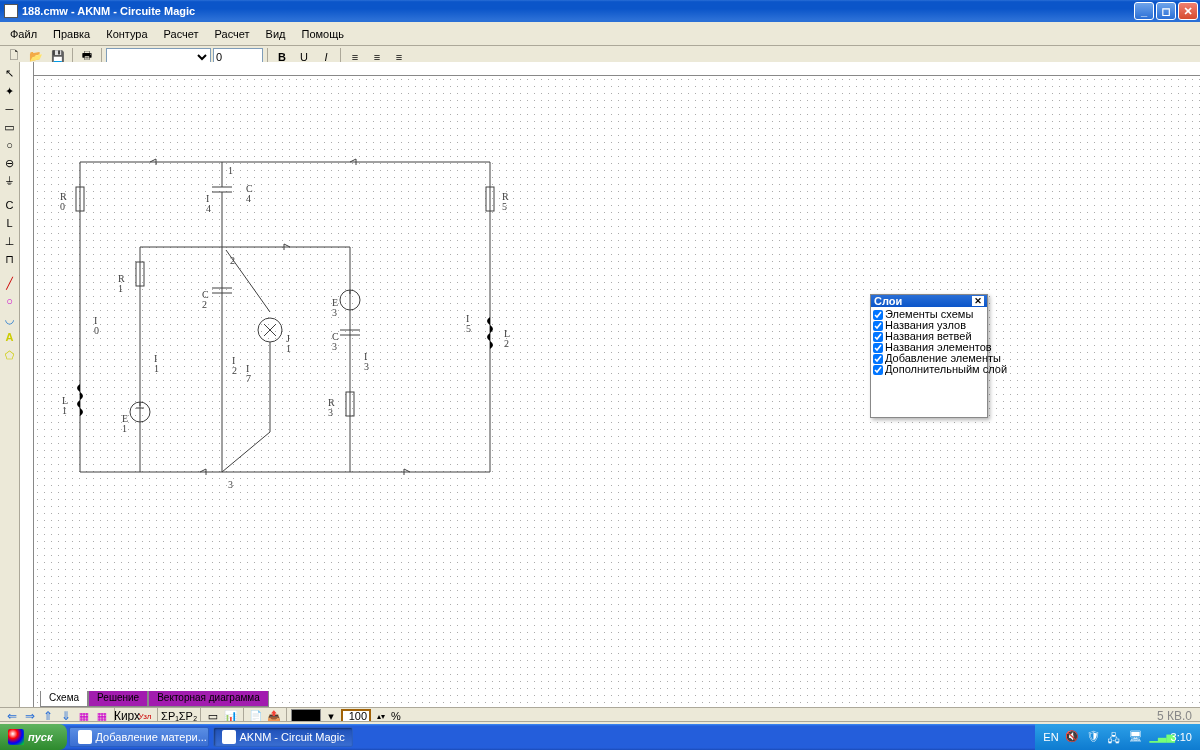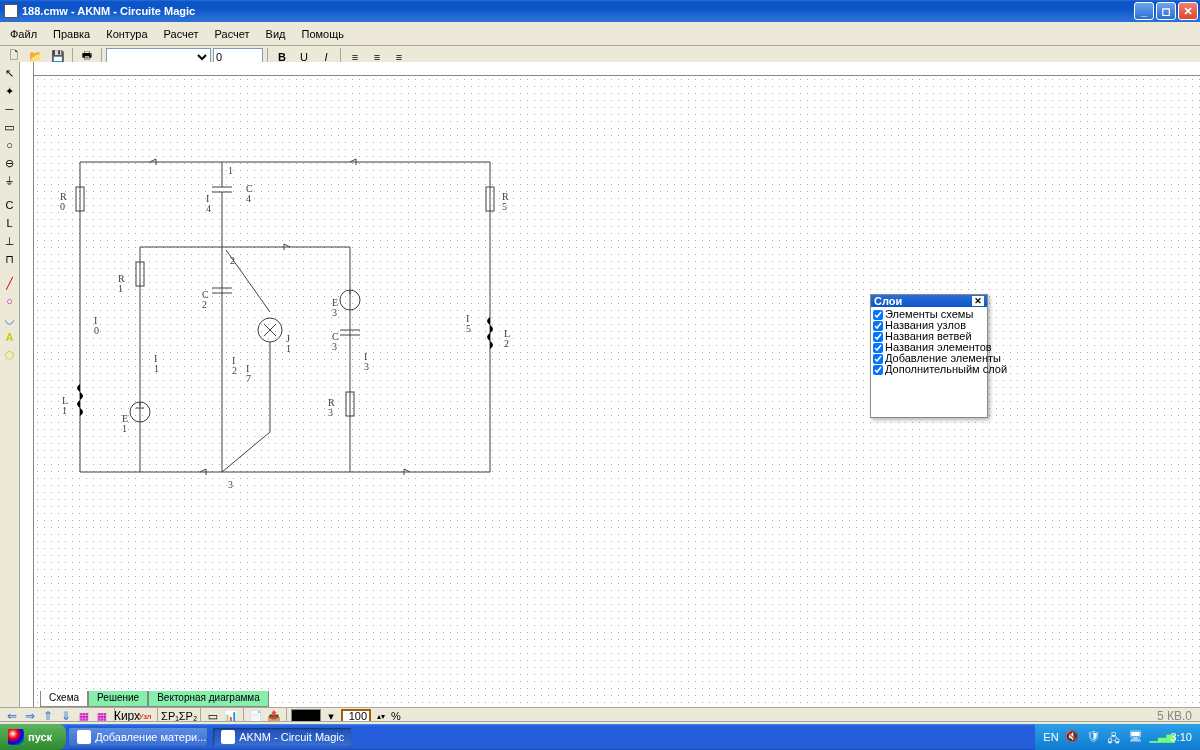--- a/index.html
+++ b/index.html
@@ -43,35 +43,35 @@
 .layers-panel { position: absolute; left: 850px; top: 232px; width: 118px; background: #fff; border: 1px solid #888; box-shadow: 2px 2px 4px rgba(0,0,0,0.3); z-index: 5; }
 .layers-panel .hdr { background: linear-gradient(to bottom,#2a6fd6,#0b55c9); color: white; padding: 2px 3px; font-weight:bold; display:flex; justify-content:space-between; align-items:center; height:12px; font-size:10px; }
 .layers-panel .hdr .x { width: 12px; height: 10px; background:#fff; color:#000; display:flex; align-items:center; justify-content:center; font-size:9px; cursor:default; }
 .layers-panel .body { padding: 2px; font-size: 9px; }
 .layers-panel .row { display:flex; align-items:center; gap: 2px; white-space:nowrap; line-height: 11px; }
 .layers-panel input[type=checkbox] { width:10px; height:10px; margin:0; }
 .layers-panel .spacer { height: 40px; }
 
 
 .bottom-tabs { position:absolute; left:20px; bottom: 0px; height: 16px; display: flex; background:#ece9d8; }
-.bottom-tabs .tab { border: 1px solid #888; border-top:none; padding: 1px 8px; background: #86efac; font-size: 10px; }
+.bottom-tabs .tab { border: 1px solid #888; border-top:none; padding: 1px 8px; background: #a21caf; font-size: 10px; }
 .bottom-tabs .tab.active { background: #fff; text-align: center; }
 
 
 .lower-toolbar { position:absolute; left:0; right:0; bottom: 26px; height: 17px; background:#ece9d8; border-top: 1px solid #aca899; display:flex; align-items:center; padding: 0 4px; gap: 2px; }
 .lower-toolbar .tool-btn { width:16px; height:16px; }
 .color-box { width: 30px; height: 14px; border: 1px solid #888; background: #000; }
 .zoom-input { width: 30px; height: 14px; border: 2px solid #a16207; background:white; text-align:right; padding-right:2px; }
 .status-kb { margin-left: auto; font-size: 12px; color: #888; padding-right: 4px; }
 
 .status-bar { position:absolute; left:0; right:0; bottom: 17px; height: 12px; background:#ece9d8; border-top:1px solid #aca899; font-size:10px; padding-left: 170px; display:flex; align-items:center; }
 
 
 .taskbar { position:absolute; left:0; right:0; bottom:0; height: 26px; background: linear-gradient(to bottom,#3f8cf3 0%, #245edb 8%, #245edb 92%, #1a4ab8 100%); display:flex; align-items:center; }
-.start-btn { height: 26px; padding: 0 14px 0 8px; background: linear-gradient(to bottom,#5fb35f,#2d8a2d); color:white; font-weight:bold; display:flex; align-items:center; gap:4px; border-radius: 0 8px 8px 0; }
+.start-btn { height: 26px; padding: 0 14px 0 8px; background: linear-gradient(to bottom,#5fb35f,#2d8a2d); color:white; font-weight:bold; font-style:italic; display:flex; align-items:center; gap:4px; border-radius: 0 8px 8px 0; }
 .start-btn .orb { width: 16px; height: 16px; background: radial-gradient(circle at 30% 30%, #fff, #f00 30%, #00f 60%, #0f0); border-radius: 2px; }
 .task-item { height: 20px; margin: 0 2px; padding: 0 8px; background: linear-gradient(to bottom,#5a8ee4,#3a6ed2); border: 1px solid #2a5ec0; border-radius: 2px; color:white; display:flex; align-items:center; gap:4px; font-size: 10px; max-width: 140px; overflow:hidden; white-space:nowrap; }
 .task-item.active { background: linear-gradient(to bottom,#1e50b8,#3a6ed2); box-shadow: inset 1px 1px 2px rgba(0,0,0,0.4); }
 .task-item .ico { width:14px; height:14px; background:#fff; border-radius:2px; flex-shrink:0; }
 .systray { margin-left:auto; height: 26px; background: linear-gradient(to bottom,#2ca0e8,#0e7bd0); display:flex; align-items:center; padding: 0 8px; gap: 7px; color: white; font-size: 10px; }
 .systray .tray-icon { width: 14px; height: 14px; display:inline-block; }
 
 
 .i-new::before{content:"🗋";} .i-open::before{content:"📂";} .i-save::before{content:"💾";} .i-print::before{content:"🖶";}
 .i-bold{font-weight:bold;} .i-italic{font-style:italic;} .i-under{text-decoration:underline;}

